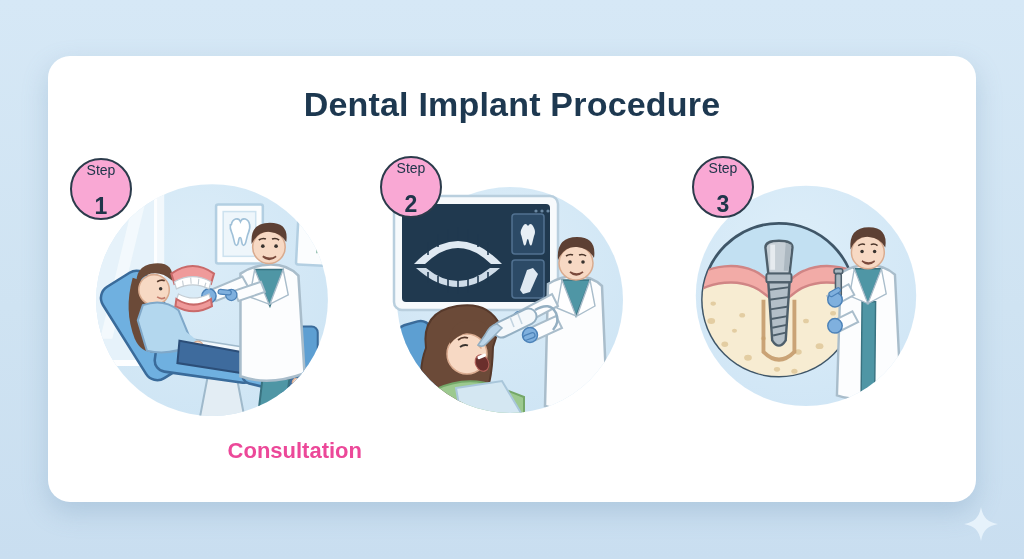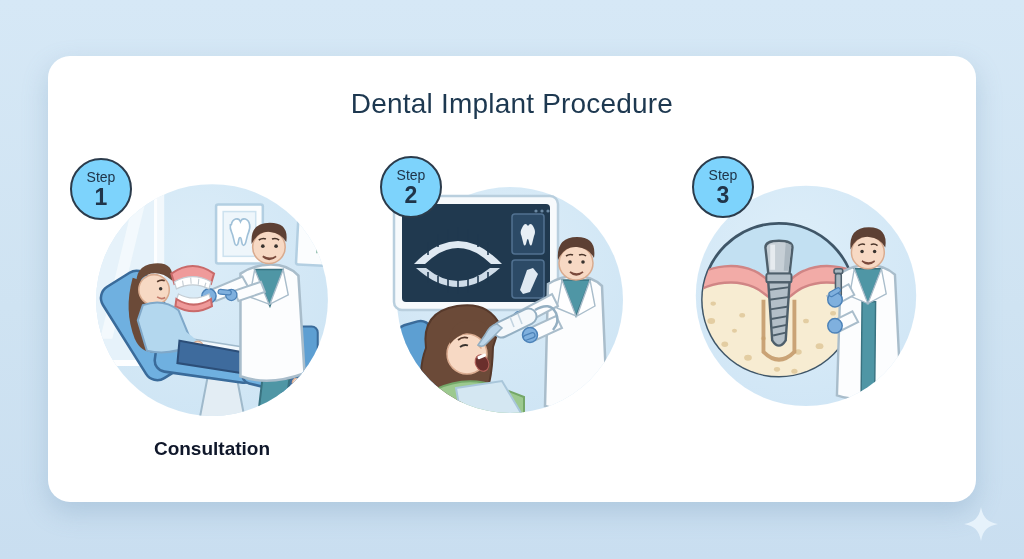--- a/index.html
+++ b/index.html
@@ -9,44 +9,45 @@
     background:linear-gradient(180deg,#d6e8f6 0%,#cfe3f2 55%,#c9def0 100%);
     position:relative;
   }
   .card {
     position:absolute; left:48px; top:56px; width:928px; height:446px;
     background:#ffffff; border-radius:22px;
     box-shadow:0 10px 26px rgba(110,145,180,.30);
   }
   .title {
     padding-top:28px; text-align:center;
-    font-size:28px; line-height:40px; font-weight:400;
+    font-size:34px; line-height:40px; font-weight:700;
     color:#1d3850; letter-spacing:.2px;
   }
   .steps { display:flex; margin-top:0; padding:0 14px; }
   .step  { position:relative; flex:1; height:352px; }
   .scene {
     position:absolute; top:52px; left:50%; transform:translateX(-50%);
     width:244px; height:244px;
   }
   .scene svg { overflow:visible; display:block; }
   .badge {
     position:absolute; width:62px; height:62px; border-radius:50%;
-    background:#7dd3fc; border:2.5px solid #2b3b4b; z-index:3;
-    display:flex; flex-direction:column; align-items:center; justify-content:center;
+    background:#f9a8d4; border:2.5px solid #2b3b4b; z-index:3;
+    display:flex; flex-direction:column; align-items:center; justify-content:flex-end;
     color:#20354a;
+    gap:16px;
   }
   .badge .w { font-size:14px; line-height:15px; }
   .badge .n { font-size:23px; line-height:24px; font-weight:700; }
   .b1 { top:34px; left:8px; }
   .b2 { top:32px; left:18px; }
   .b3 { top:32px; left:30px; }
   .caption {
-    position:absolute; top:314px; width:100%; text-align:center;
-    font-size:19px; font-weight:700; color:#0f172a;
+    position:absolute; top:314px; width:100%; text-align:right;
+    font-size:22px; font-weight:700; color:#ec4899;
   }
   .sparkle { position:absolute; right:24px; bottom:16px; width:38px; height:38px; }
 </style>
 </head>
 <body>
 
 <div class="card">
   <h1 class="title">Dental Implant Procedure</h1>
 
   <div class="steps">

